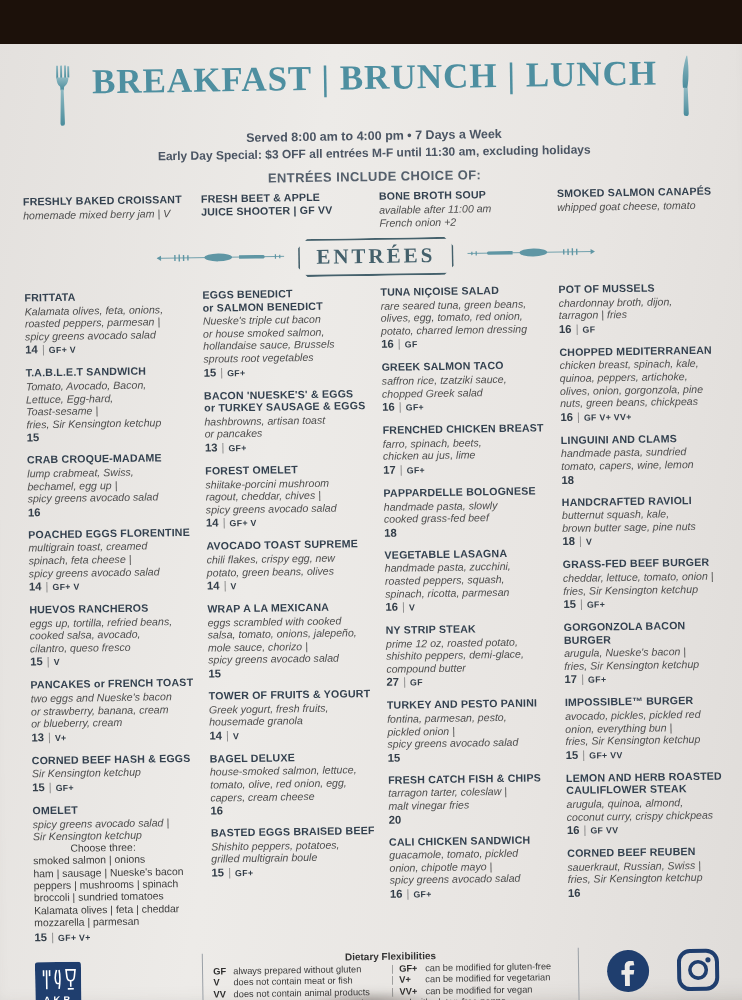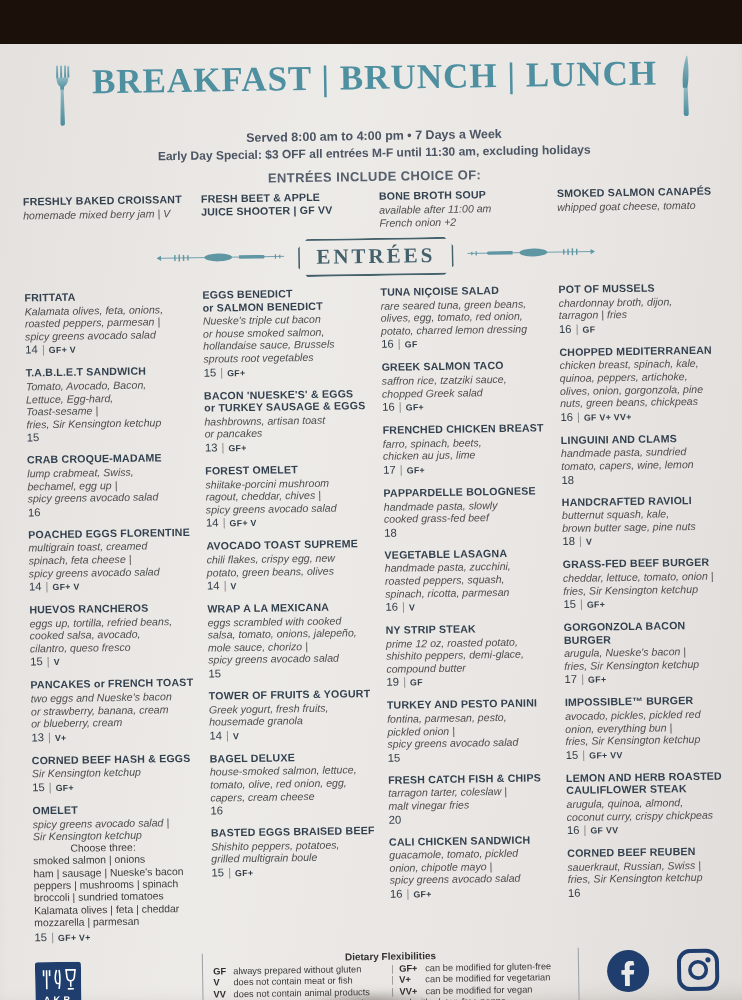--- a/index.html
+++ b/index.html
@@ -39,21 +39,21 @@
     clip-path:polygon(9px 0,calc(100% - 9px) 0,100% 9px,100% calc(100% - 9px),calc(100% - 9px) 100%,9px 100%,0 calc(100% - 9px),0 9px);}
 
   
   .menu{margin-top:2px;}
   .item{margin-bottom:9px;}
   .item-name{font-size:10.6px;font-weight:700;color:#33414f;letter-spacing:.2px;line-height:12.6px;white-space:pre-line;}
   .item-desc{font-size:10.6px;font-style:italic;color:#4e4e4e;line-height:12.6px;white-space:pre-line;margin-top:1px;}
   .item-extra-title{font-size:10.4px;color:#3c3c3c;line-height:12.4px;text-align:center;margin-right:30px;}
   .item-extra{font-size:10.4px;color:#3c3c3c;line-height:12.4px;white-space:pre-line;}
   .price-line{margin-top:1px;font-size:11.3px;color:#333e49;line-height:13px;}
-  .price{font-weight:400;}
+  .price{font-weight:700;}
   .psep{color:#8b8b8b;margin:0 4px;}
   .badges{font-size:8.8px;font-weight:700;letter-spacing:.3px;}
 
   
   .footer{display:flex;align-items:flex-start;margin-top:2px;}
   .app{width:176px;display:flex;flex-wrap:wrap;align-items:flex-start;gap:8px;padding-top:6px;}
   .app-lines{font-size:10px;font-weight:700;color:#2c3a49;line-height:13px;padding-top:4px;}
   .dietary{flex:1;border-left:1px solid #9aa0a6;border-right:1px solid #9aa0a6;padding:0 10px 4px;margin:0 8px;}
   .diet-title{text-align:center;font-size:10px;font-weight:700;color:#333;line-height:12px;}
   .legend{margin:1px auto 0;width:355px;}
@@ -306,21 +306,21 @@
             <div class="item-desc">handmade pasta, zucchini,
 roasted peppers, squash,
 spinach, ricotta, parmesan</div>
             <div class="price-line"><span class="price">16</span><span class="psep">|</span><span class="badges">V</span></div>
           </div>
           <div class="item">
             <div class="item-name">NY STRIP STEAK</div>
             <div class="item-desc">prime 12 oz, roasted potato,
 shishito peppers, demi-glace,
 compound butter</div>
-            <div class="price-line"><span class="price">19</span><span class="psep">|</span><span class="badges">GF</span></div>
+            <div class="price-line"><span class="price">27</span><span class="psep">|</span><span class="badges">GF</span></div>
           </div>
           <div class="item">
             <div class="item-name">TURKEY AND PESTO PANINI</div>
             <div class="item-desc">fontina, parmesan, pesto,
 pickled onion |
 spicy greens avocado salad</div>
             <div class="price-line"><span class="price">15</span></div>
           </div>
           <div class="item">
             <div class="item-name">FRESH CATCH FISH &amp; CHIPS</div>

